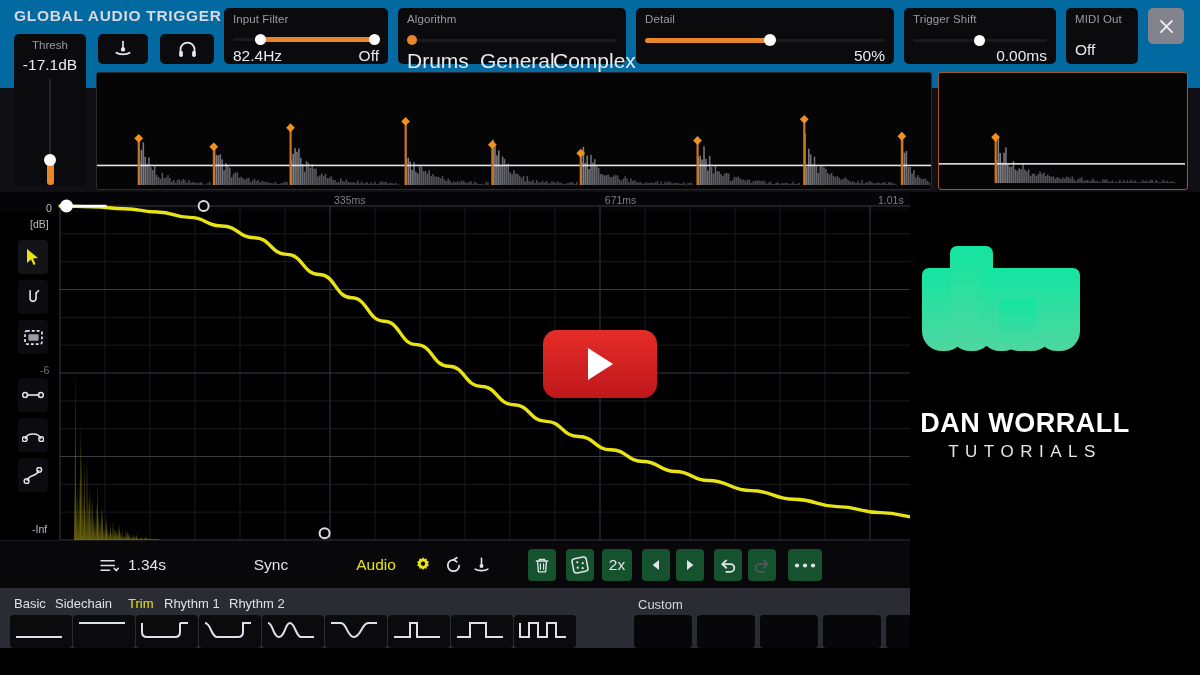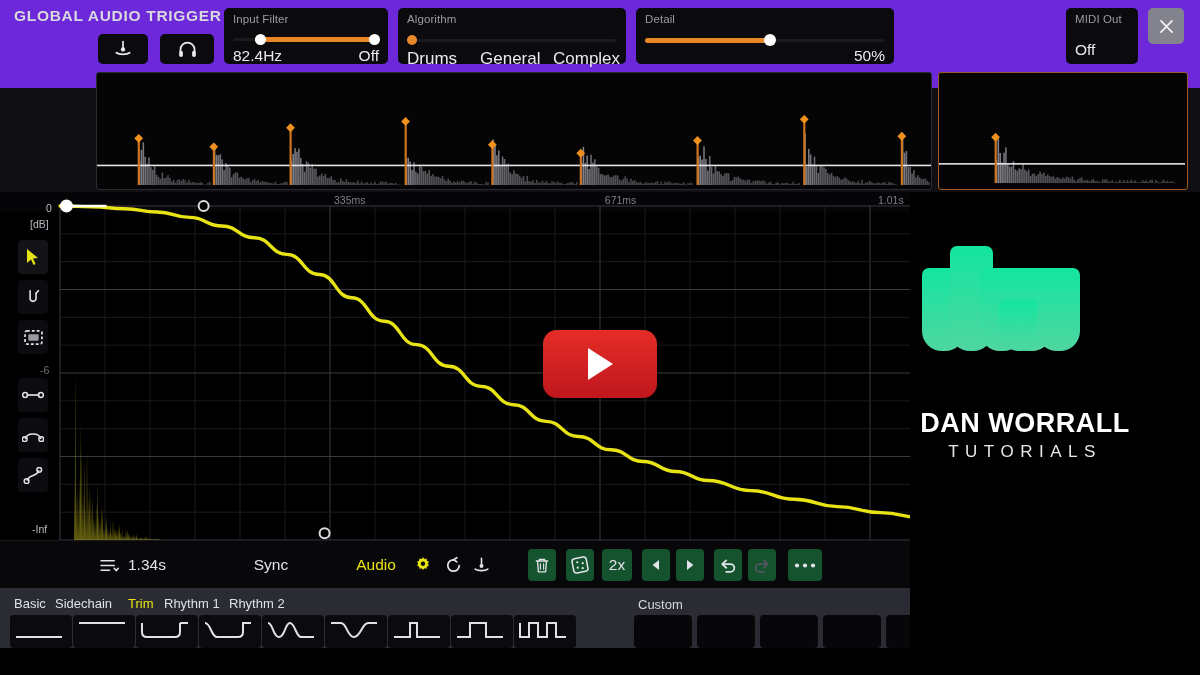--- a/index.html
+++ b/index.html
@@ -7,21 +7,21 @@
     width: 1200px; height: 675px;
     background: #0a0a0c;
     font-family: "Liberation Sans", sans-serif;
     overflow: hidden;
   }
   #app { position: relative; width: 1200px; height: 675px; background: #101014; }
 
   
   #topbar {
     position: absolute; left: 0; top: 0; width: 1200px; height: 88px;
-    background: #6d28d9;
+    background: #0369a1;
   }
   #gat-title {
     position: absolute; left: 14px; top: 7px;
     font-size: 15.5px; font-weight: bold; letter-spacing: 0.7px;
     color: #d8d8df;
   }
   .panel {
     position: absolute; background: #0b0b0e; border-radius: 5px;
   }
   .panel-label {
@@ -63,21 +63,21 @@
   #filter-k2 { left: 145px; }
   #filter-v1 { left: 9px; top: 39px; }
   #filter-v2 { right: 9px; top: 39px; }
 
   
   #algo-panel { left: 398px; top: 8px; width: 228px; height: 56px; }
   #algo-track { position:absolute; left:9px; top:31px; width:210px; height:3px;
     background:#19191e; border-radius:2px; }
   #algo-knob { position:absolute; left:9px; top:27px; width:10px; height:10px;
     background:#e8862a; border-radius:50%; }
-  .algo-opt { position:absolute; top:41px; font-size:17px; color:#e9e9ef; }
+  .algo-opt { position:absolute; top:41px; font-size:21px; color:#e9e9ef; }
   #algo-o0 { left: 9px; }
   #algo-o1 { left: 82px; }
   #algo-o2 { left: 155px; }
 
   
   #detail-panel { left: 636px; top: 8px; width: 258px; height: 56px; }
   #detail-trackbg { position:absolute; left:9px; top:31px; width:240px; height:3px;
     background:#19191e; border-radius:2px; }
   #detail-fill { position:absolute; left:9px; top:30px; width:125px; height:5px;
     background:#e8862a; border-radius:3px; }
@@ -188,20 +188,27 @@
 </style>
 </head>
 <body>
 
 <div id="app">
 
   <div id="topbar">
 
     <div id="gat-title">GLOBAL AUDIO TRIGGER</div>
 
+    <div class="panel" id="thresh-panel">
+      <div id="thresh-lbl">Thresh</div>
+      <div id="thresh-val">-17.1dB</div>
+      <div id="thresh-track"></div>
+      <div id="thresh-fill"></div>
+      <div id="thresh-knob"></div>
+    </div>
 
     <div class="iconbtn" id="btn-trigger">
       <svg width="20" height="20" viewBox="0 0 24 24">
         <path d="M12 3v8" stroke="#e9e9ef" stroke-width="2" fill="none" stroke-linecap="round"></path>
         <circle cx="12" cy="12.5" r="2.6" fill="#e9e9ef"></circle>
         <path d="M4 16.5c3.2 2.6 12.8 2.6 16 0" stroke="#e9e9ef" stroke-width="2" fill="none" stroke-linecap="round"></path>
       </svg>
     </div>
 
     <div class="iconbtn" id="btn-phones">
@@ -232,20 +239,26 @@
     </div>
 
     <div class="panel" id="detail-panel">
       <div class="panel-label">Detail</div>
       <div id="detail-trackbg"></div>
       <div id="detail-fill"></div>
       <div id="detail-knob"></div>
       <div class="panel-val" id="detail-val">50%</div>
     </div>
 
+    <div class="panel" id="shift-panel">
+      <div class="panel-label">Trigger Shift</div>
+      <div id="shift-trackbg"></div>
+      <div id="shift-knob"></div>
+      <div class="panel-val" id="shift-val">0.00ms</div>
+    </div>
 
     <div class="panel" id="midi-panel">
       <div class="panel-label">MIDI Out</div>
       <div class="panel-val" id="midi-val">Off</div>
     </div>
 
     <div id="close-btn">
       <svg width="19" height="19" viewBox="0 0 24 24">
         <path d="M5 5l14 14M19 5L5 19" stroke="#f2f2f5" stroke-width="2.2" stroke-linecap="round"></path>
       </svg>

